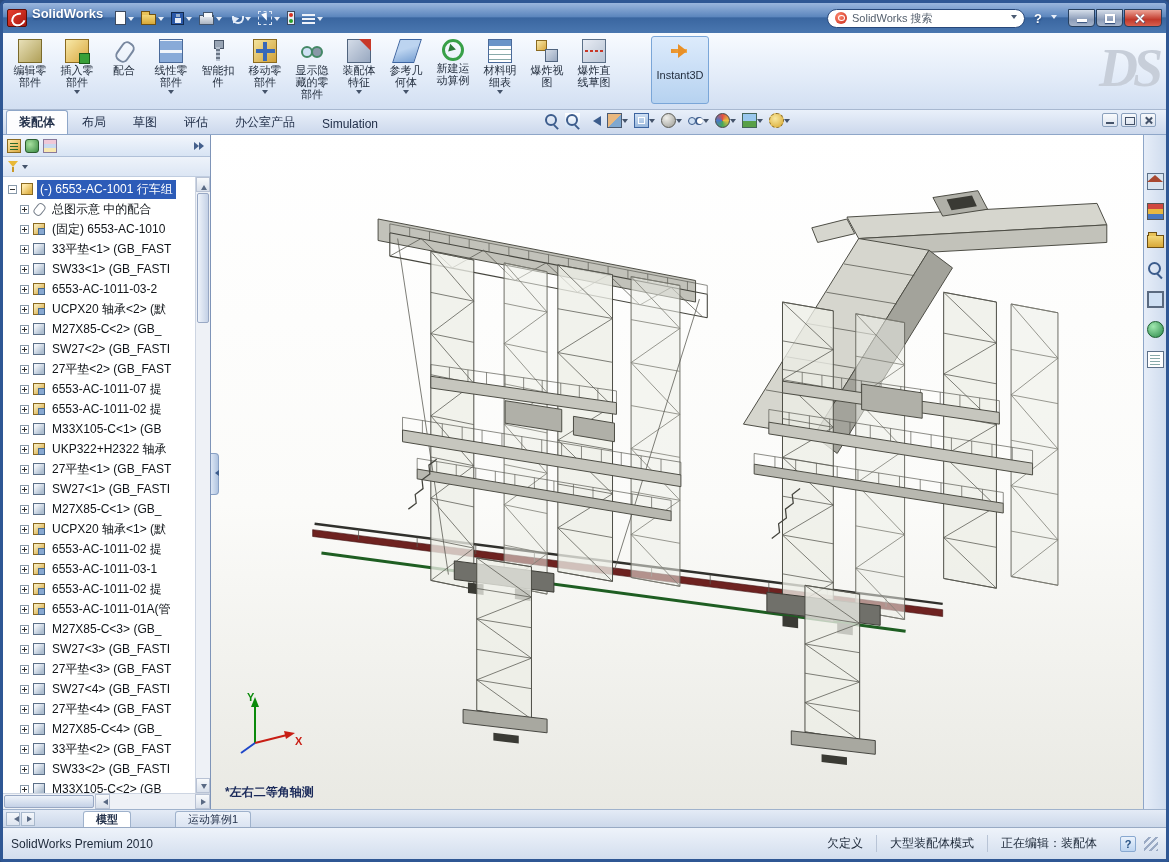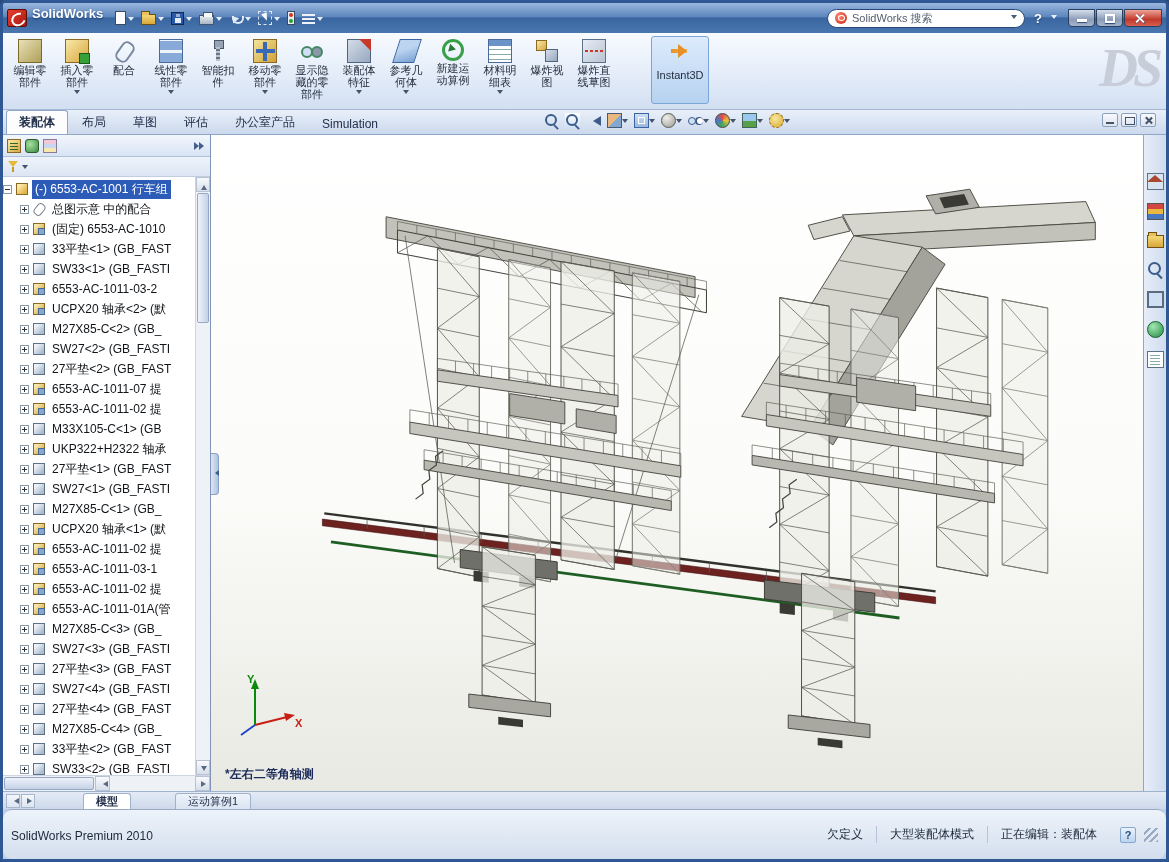--- a/index.html
+++ b/index.html
@@ -129,21 +129,21 @@
   .double-chevron-right-icon{margin-left:auto;width:12px;height:12px;position:relative;}
   .double-chevron-right-icon::before,.double-chevron-right-icon::after{content:'';position:absolute;top:2px;border:4px solid transparent;border-left:5px solid #44608c;}
   .double-chevron-right-icon::before{left:0;} .double-chevron-right-icon::after{left:5px;}
   .filter-bar{flex:0 0 20px;background:linear-gradient(#eef3fa,#dce6f4);border-bottom:1px solid #c0cde0;display:flex;align-items:center;padding:0 4px;gap:2px;}
   .filter-funnel-icon{width:13px;height:13px;position:relative;}
   .filter-funnel-icon::before{content:'';position:absolute;left:1px;top:1px;border:5px solid transparent;border-top:6px solid #e8b838;}
   .filter-funnel-icon::after{content:'';position:absolute;left:5px;top:7px;width:2px;height:5px;background:#c89828;}
   .fb-dd{width:0;height:0;border:3px solid transparent;border-top:4px solid #44536a;margin-top:3px;}
   .tree-wrap{flex:1;display:flex;min-height:0;}
   .tree{flex:1;overflow:hidden;padding-top:2px;}
-  .trow{height:20px;display:flex;align-items:center;font-size:12px;color:#101418;white-space:nowrap;overflow:hidden;}
+  .trow{height:20px;display:flex;align-items:center;font-size:12px;color:#101418;padding-left:5px;white-space:nowrap;overflow:hidden;}
   .trow.child{padding-left:17px;}
   .expbox{width:9px;height:9px;border:1px solid #8899aa;background:#fff;position:relative;margin-right:4px;flex:none;}
   .expbox::before{content:'';position:absolute;left:1px;top:3px;width:5px;height:1px;background:#333;}
   .expbox.plus::after{content:'';position:absolute;left:3px;top:1px;width:1px;height:5px;background:#333;}
   .ticon{width:12px;height:12px;margin-right:4px;flex:none;position:relative;display:inline-block;}
   .assembly-icon{background:linear-gradient(135deg,#ffe9a8 20%,#e0b44c 80%);border:1px solid #8a6a22;}
   .subassembly-icon{background:linear-gradient(135deg,#f6e6b0 20%,#d8b050 80%);border:1px solid #8a6a22;}
   .subassembly-icon::after{content:'';position:absolute;right:-1px;bottom:-1px;width:5px;height:5px;background:#88a8d0;border:1px solid #46688e;}
   .part-icon{background:linear-gradient(135deg,#eef2f8 20%,#aebecf 80%);border:1px solid #5c7088;}
   .mates-folder-icon::before{content:'';position:absolute;left:2px;top:0;width:7px;height:11px;border:1.6px solid #78808c;border-radius:4px;transform:rotate(38deg);}
@@ -207,21 +207,21 @@
 
   
   .bottombar{flex:0 0 18px;background:linear-gradient(#e4ebf6,#ccd8ea);border-top:1px solid #9fb2cc;display:flex;align-items:flex-end;padding-left:3px;font-size:11px;}
   .bnav{display:flex;gap:1px;margin-right:5px;margin-bottom:1px;}
   .bnav i{width:14px;height:14px;background:linear-gradient(#f4f7fb,#dde5f0);border:1px solid #a8b8cc;position:relative;display:inline-block;}
   .bnav i.left::after{content:'';position:absolute;left:4px;top:3px;border:3px solid transparent;border-right:5px solid #5a6a84;}
   .bnav i.right::after{content:'';position:absolute;left:5px;top:3px;border:3px solid transparent;border-left:5px solid #5a6a84;}
   .btab{padding:1px 12px;border:1px solid #9fb2cc;border-bottom:none;background:linear-gradient(#eef3fa,#dbe4f2);margin-right:1px;border-radius:3px 3px 0 0;height:16px;display:flex;align-items:center;color:#22304a;margin-left:43px;}
   .btab.active{background:#fff;font-weight:bold;}
 
-  .statusbar{flex:0 0 22px;background:linear-gradient(#eef3fa,#d3deee);border-top:1px solid #98aac4;display:flex;align-items:flex-end;font-size:12px;color:#1c2838;padding:16px 8px;border-radius:9px;}
+  .statusbar{flex:0 0 22px;background:linear-gradient(#eef3fa,#d3deee);border-top:1px solid #98aac4;display:flex;align-items:center;font-size:12px;color:#1c2838;padding:7px 8px;}
   .status-right{margin-left:auto;display:flex;align-items:center;}
   .status-item{padding:0 13px;border-left:1px solid #b8c4d6;white-space:nowrap;}
   .status-item:first-child{border-left:none;}
   .status-help{width:16px;height:16px;margin-left:10px;background:linear-gradient(#eaf2fc,#bcd4f0);border:1px solid #88a8d0;border-radius:2px;text-align:center;font-size:11px;color:#245084;font-weight:bold;line-height:14px;}
   .grip{width:14px;height:14px;margin-left:8px;background:repeating-linear-gradient(135deg,transparent 0 3px,#9aaac4 3px 5px);}
 </style>
 </head>
 <body>
 
 <div class="window">

